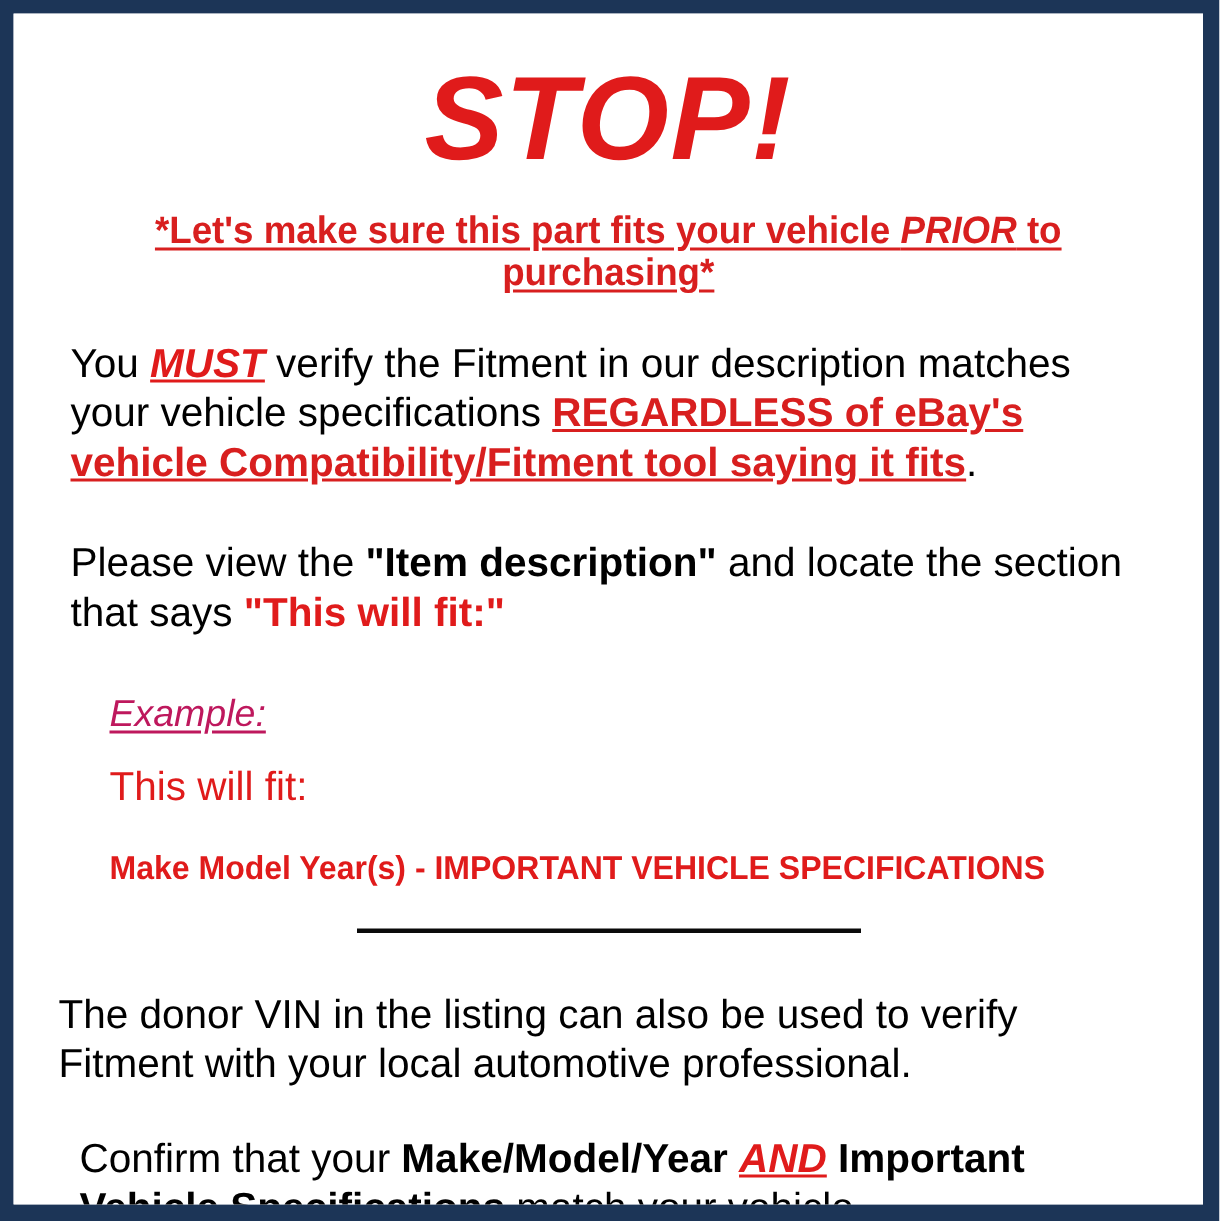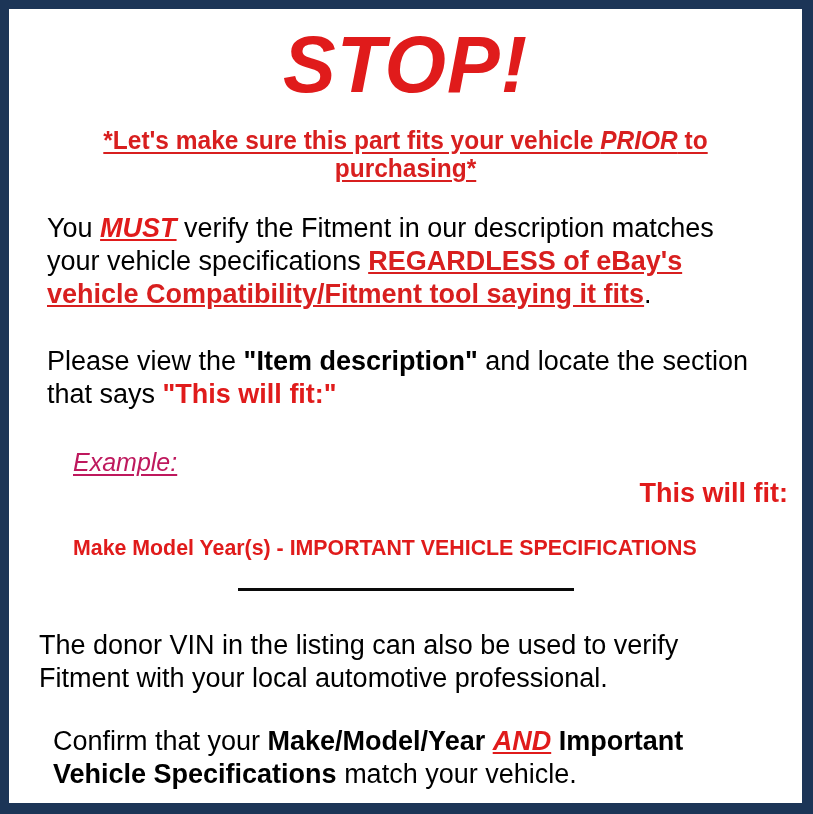--- a/index.html
+++ b/index.html
@@ -22,21 +22,21 @@
     border-left: 9px solid #1c3557;
     border-right: 11px solid #1c3557;
     border-bottom: 11px solid #1c3557;
     overflow: hidden;
   }
 
   #notice-inner {
     position: absolute;
     inset: 0;
     background: #ffffff;
-    padding: 4px 14px;
+    padding: 18px 14px;
     box-sizing: border-box;
     text-align: center;
   }
 
   .stop-title {
     color: #e01b1b;
     font-weight: bold;
     font-style: italic;
     font-size: 79px;
     line-height: 1.0;
@@ -95,25 +95,24 @@
     color: #be185d;
     font-style: italic;
     font-size: 25px;
     text-decoration: underline;
     text-underline-offset: 3px;
     line-height: 1.2;
     display: inline-block;
   }
   .example-fit {
     color: #e01b1b;
-    font-weight: bold;
+    font-weight: normal;
     font-size: 27px;
     line-height: 1.15;
-    margin-top: 1px;
-    text-align: right;
+    margin-top: 18px;
   }
   .example-spec {
     color: #e01b1b;
     font-weight: bold;
     font-size: 22px;
     margin-top: 26px;
     letter-spacing: 0px;
     transform: scaleX(0.97);
     transform-origin: left center;
     white-space: nowrap;

